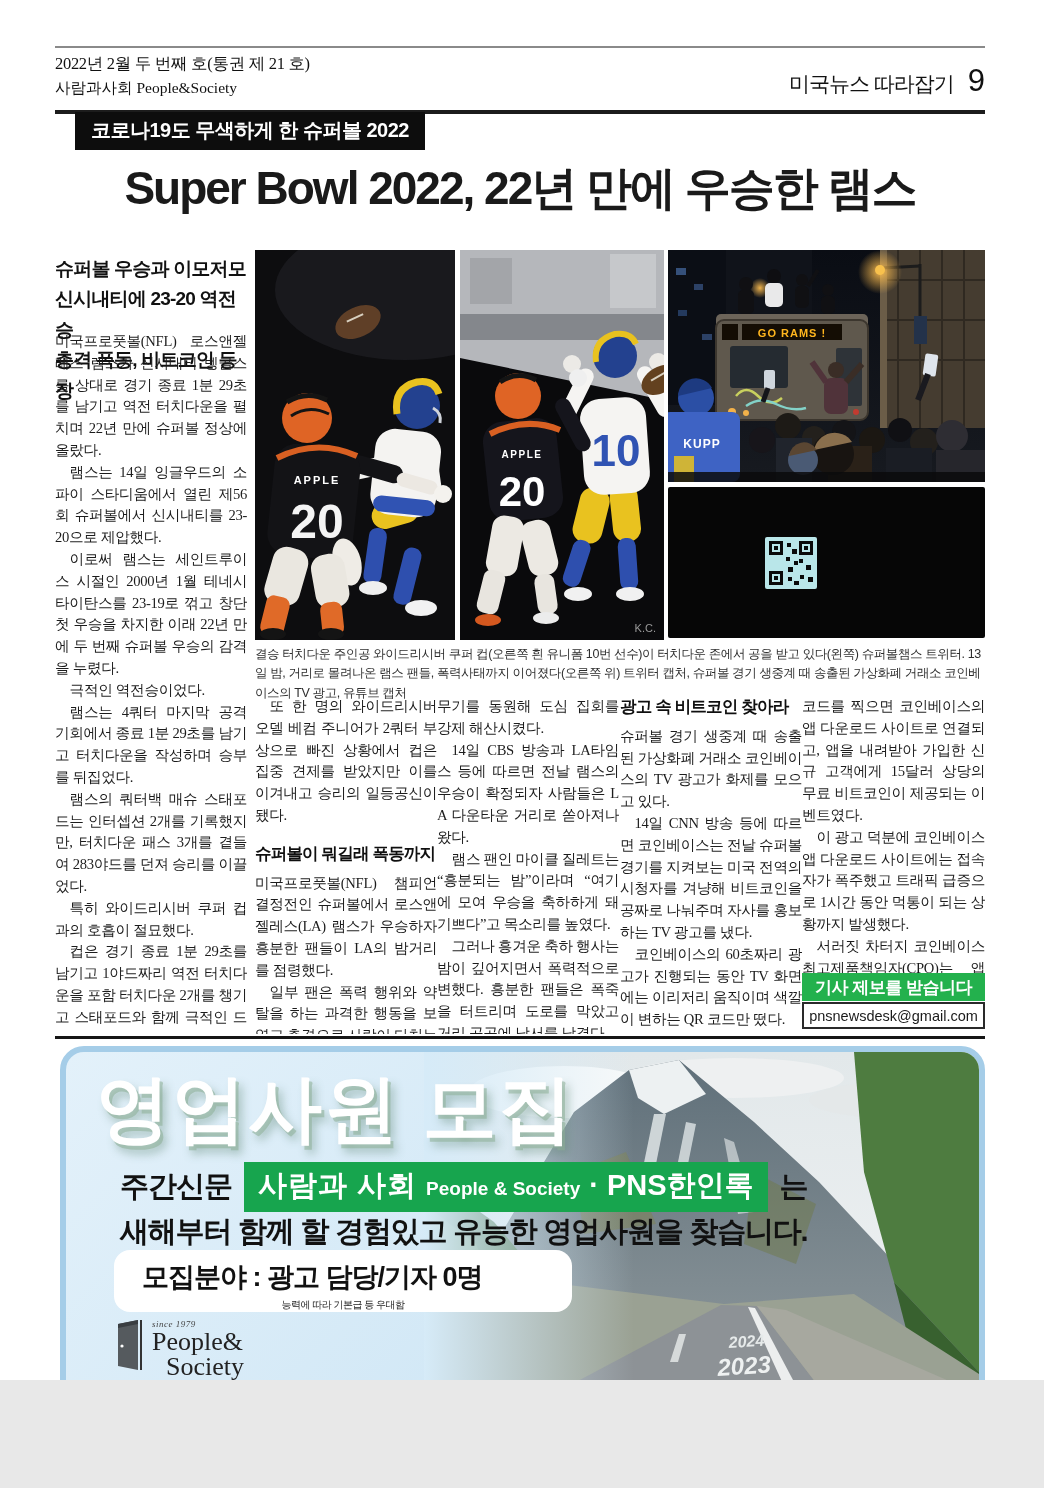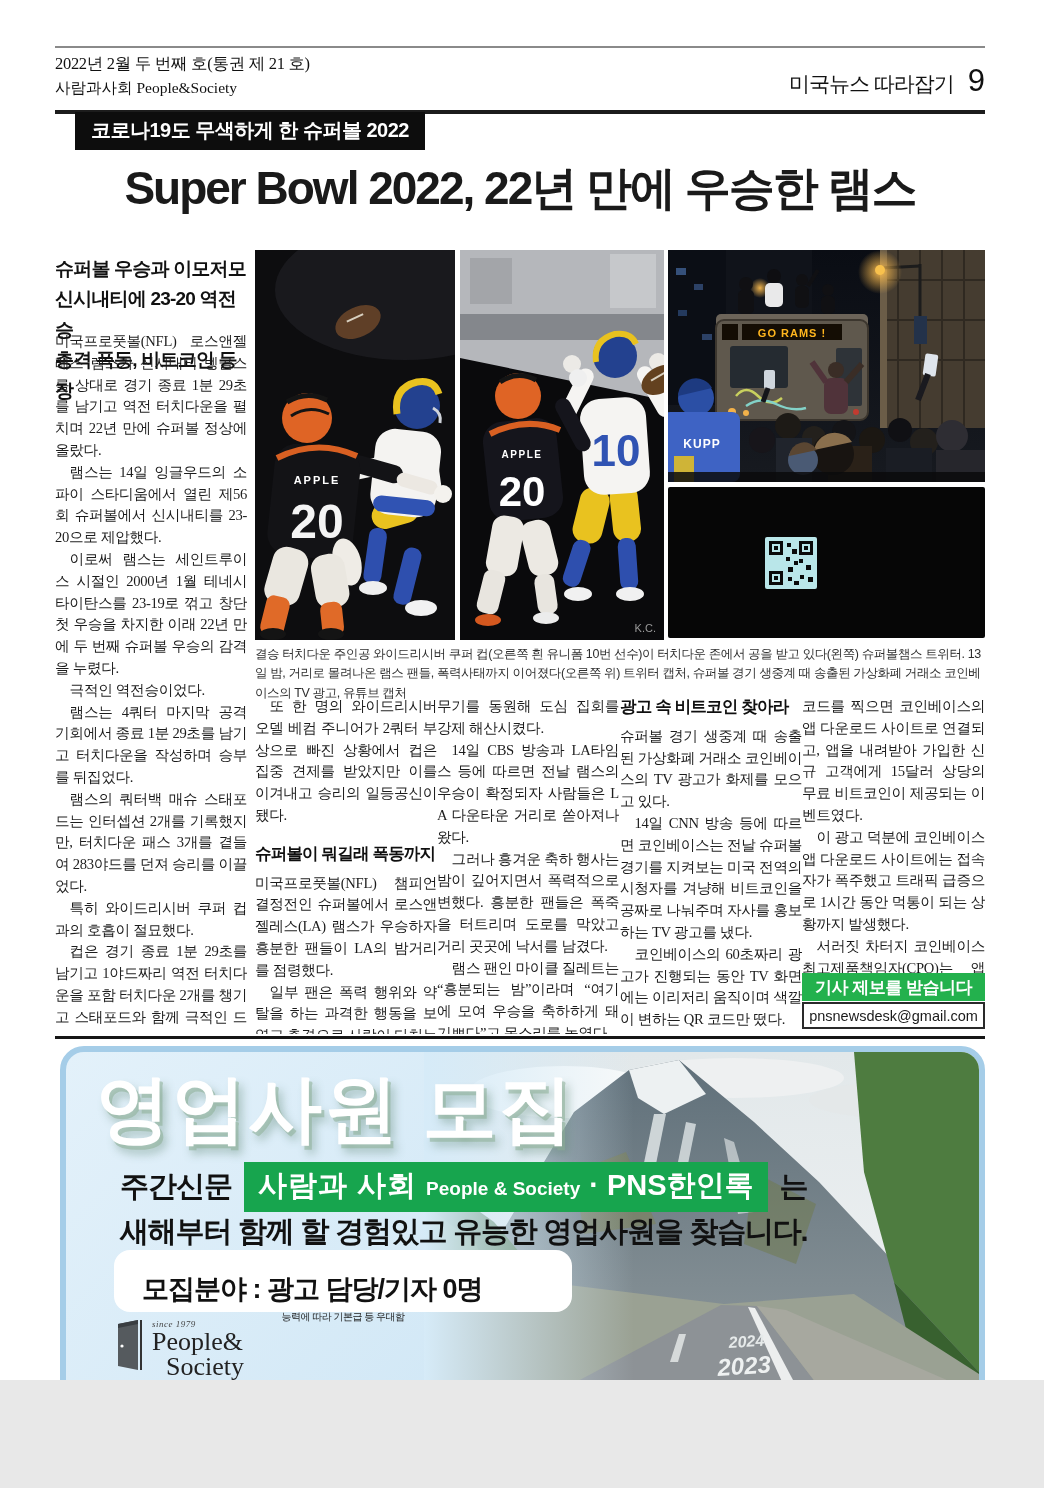--- a/index.html
+++ b/index.html
@@ -66,21 +66,21 @@
               text-shadow:3px 4px 0 rgba(140,175,150,.55), 6px 8px 10px rgba(90,130,110,.45); }
   .ad-line1 { position:absolute; left:54px; top:110px; display:flex; align-items:center; gap:12px; }
   .ad-prefix, .ad-suffix { font-size:29px; font-weight:bold; color:#111; letter-spacing:-1px;text-align:right; }
   .ad-badge { background:#17a54e; color:#fff; padding:4px 14px 6px; display:flex; align-items:baseline; gap:9px; }
   .ad-badge .b-main { font-size:29px; font-weight:bold; letter-spacing:1px; }
   .ad-badge .b-sub  { font-size:19px; font-weight:bold; }
   .ad-badge .b-tail { font-size:29px; font-weight:bold; }
   .ad-line2 { position:absolute; left:54px; top:160px; font-size:29px; font-weight:bold;
               color:#111; letter-spacing:-1.2px; }
   .ad-box { position:absolute; left:48px; top:198px; width:458px; height:62px;
-            background:#ffffff; border-radius:16px; padding-top:21px; }
+            background:#ffffff; border-radius:16px; padding-top:9px; }
   .ad-box .recruit { font-size:27px; font-weight:bold; color:#111; letter-spacing:-1px; margin-left:28px; }
   .ad-box .recruit-sub { font-size:10px; color:#222; text-align:center; margin-top:3px; letter-spacing:-0.5px; }
   .ad-logo { position:absolute; left:48px; top:268px; display:flex; gap:8px; align-items:flex-start; }
   .ad-logo .txt { font-family:"Liberation Serif", serif; color:#222; line-height:0.98; }
   .ad-logo .since { font-size:9px; font-style:italic; color:#444; letter-spacing:0.5px; }
   .ad-logo .l1, .ad-logo .l2 { font-size:26px; }
   .ad-logo .l2 { margin-left:14px; }
   .ad-contact { position:absolute; left:186px; top:260px; color:#111; }
   .ad-tel   { font-size:41px; font-weight:bold; letter-spacing:-1px; }
   .ad-email { font-size:26px; font-weight:bold; letter-spacing:-0.5px; margin-top:-2px; }
@@ -361,22 +361,22 @@
 
   <div class="col" id="col2">
     <p class="ind">또 한 명의 와이드리시버 오델 베컴 주니어가 2쿼터 부상으로 빠진 상황에서 컵은 집중 견제를 받았지만 이를 이겨내고 승리의 일등공신이 됐다.</p>
     <div class="subhead">슈퍼볼이 뭐길래 폭동까지</div>
     <p>미국프로풋볼(NFL) 챔피언 결정전인 슈퍼볼에서 로스앤젤레스(LA) 램스가 우승하자 흥분한 팬들이 LA의 밤거리를 점령했다.</p>
     <p class="ind">일부 팬은 폭력 행위와 약탈을 하는 과격한 행동을 보였고 총격으로 사람이 다치는 사건까지 발생했다. 결국 경찰은 시위 진압용</p>
   </div>
   <div class="col" id="col3">
     <p>무기를 동원해 도심 집회를 강제 해산시켰다.</p>
     <p class="ind">14일 CBS 방송과 LA타임스 등에 따르면 전날 램스의 우승이 확정되자 사람들은 LA 다운타운 거리로 쏟아져나왔다.</p>
+    <p class="ind">램스 팬인 마이클 질레트는 “흥분되는 밤”이라며 “여기에 모여 우승을 축하하게 돼 기쁘다”고 목소리를 높였다.</p>
     <p class="ind">그러나 흥겨운 축하 행사는 밤이 깊어지면서 폭력적으로 변했다. 흥분한 팬들은 폭죽을 터트리며 도로를 막았고 거리 곳곳에 낙서를 남겼다.</p>
-    <p class="ind">램스 팬인 마이클 질레트는 “흥분되는 밤”이라며 “여기에 모여 우승을 축하하게 돼 기쁘다”고 목소리를 높였다.</p>
   </div>
   <div class="col" id="col4">
     <div class="subhead" style="margin-top:0">광고 속 비트코인 찾아라</div>
     <p>슈퍼볼 경기 생중계 때 송출된 가상화폐 거래소 코인베이스의 TV 광고가 화제를 모으고 있다.</p>
     <p class="ind">14일 CNN 방송 등에 따르면 코인베이스는 전날 슈퍼볼 경기를 지켜보는 미국 전역의 시청자를 겨냥해 비트코인을 공짜로 나눠주며 자사를 홍보하는 TV 광고를 냈다.</p>
     <p class="ind">코인베이스의 60초짜리 광고가 진행되는 동안 TV 화면에는 이리저리 움직이며 색깔이 변하는 QR 코드만 떴다.</p>
     <p class="ind">시청자가 휴대폰을 사용해 QR</p>
   </div>
   <div class="col" id="col5">
     <p>코드를 찍으면 코인베이스의 앱 다운로드 사이트로 연결되고, 앱을 내려받아 가입한 신규 고객에게 15달러 상당의 무료 비트코인이 제공되는 이벤트였다.</p>

